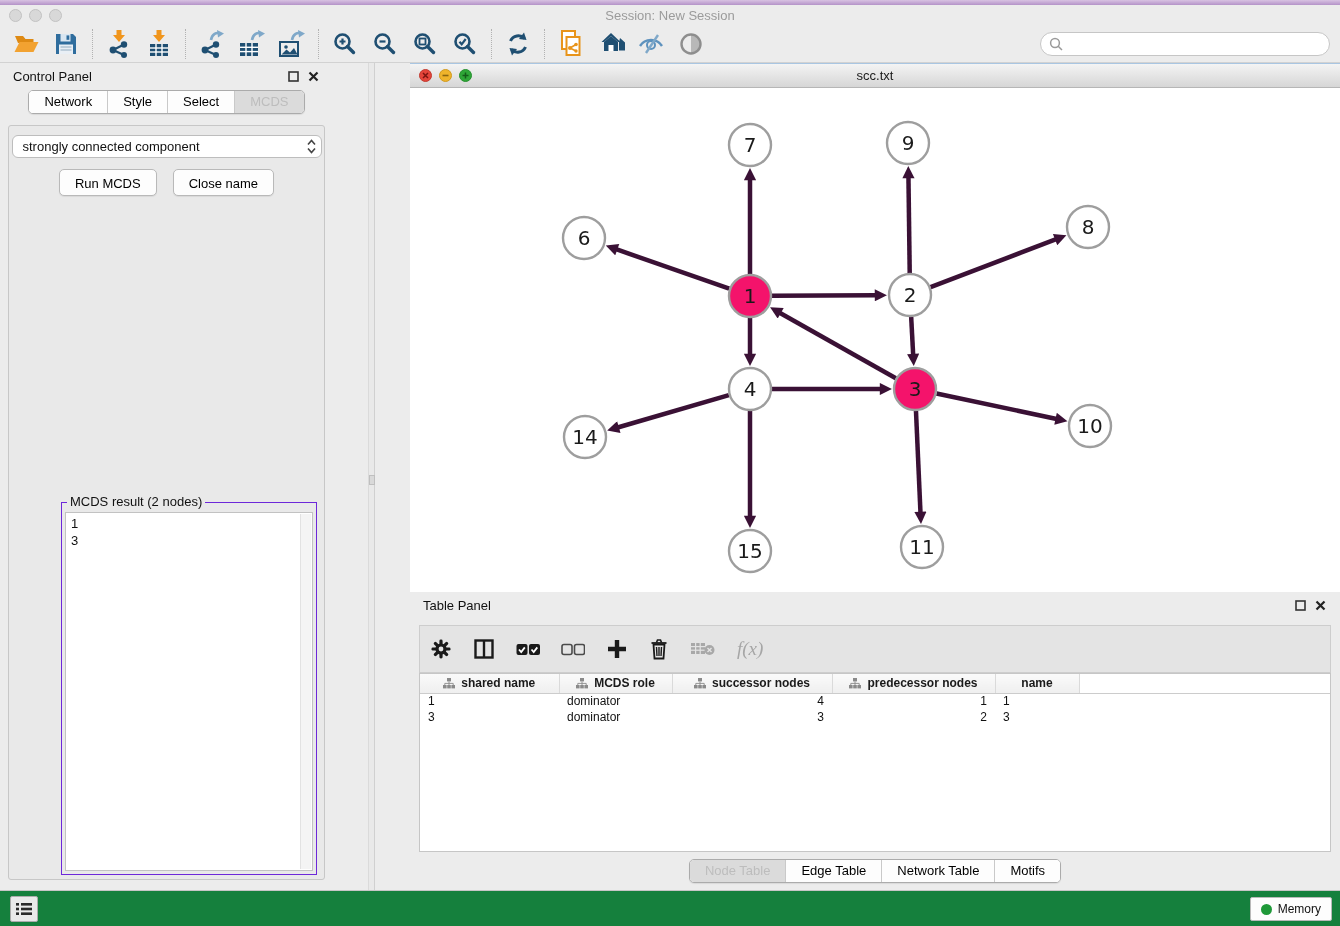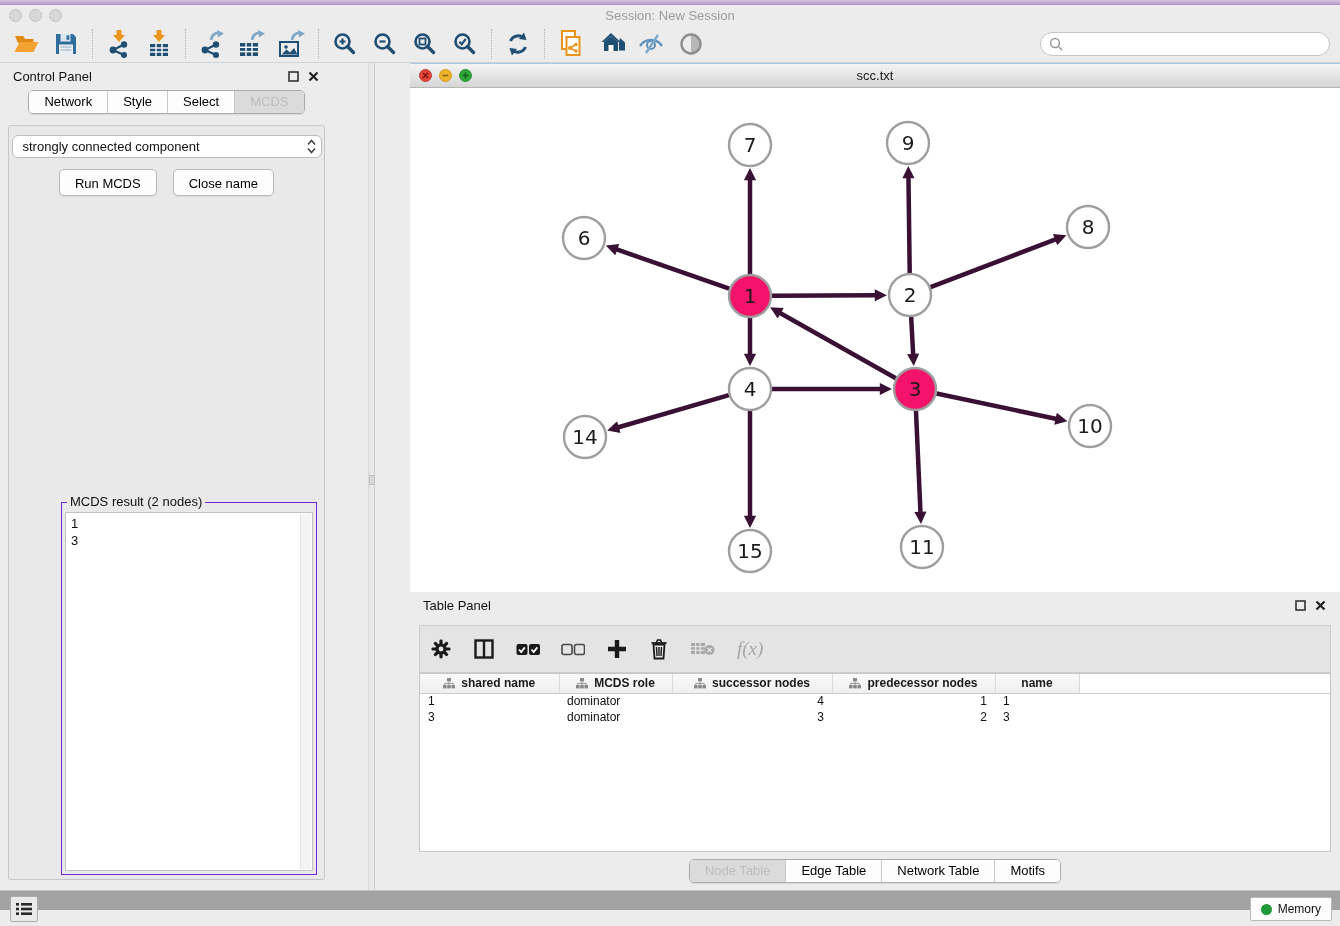--- a/index.html
+++ b/index.html
@@ -71,21 +71,21 @@
   .tp-table { position:absolute; left:9px; right:9px; top:81px; height:179px; background:#fff; border:1px solid #C6C6C6; overflow:hidden; }
   table.grid { border-collapse:collapse; width:100%; table-layout:fixed; }
   .grid th { height:19px; background:linear-gradient(#FAFAFA,#EFEFEF); border-right:1px solid #DADADA; border-bottom:1px solid #CCCCCC; font-weight:bold; font-size:12px; color:#1A1A1A; text-align:center; padding:0 4px; white-space:nowrap; overflow:hidden; }
   .grid th.filler { background:#fff; border-right:none; }
   .grid th .hdr-inner { display:flex; align-items:center; justify-content:center; gap:6px; }
   .grid td { height:16px; font-size:12px; color:#111; padding:0 8px; white-space:nowrap; overflow:hidden; }
   .grid td.num { text-align:right; }
   .tp-tabs { position:absolute; left:0; right:0; top:267px; display:flex; justify-content:center; }
 
   
-  .statusbar { height:20px; border-top:1px solid #C6C6C6; background:#a3a3a3; position:relative; }
+  .statusbar { height:36px; border-top:1px solid #C6C6C6; background:#15803d; position:relative; }
   .list-btn { position:absolute; left:10px; top:5px; width:28px; height:26px; background:#EAEAEA; border:1px solid #ACACAC; border-radius:2px; display:flex; align-items:center; justify-content:center; }
   .memory-btn { position:absolute; right:8px; top:6px; height:24px; background:#FDFDFD; border:1px solid #B9B9B9; border-radius:2px; display:flex; align-items:center; gap:6px; padding:0 10px; font-size:12px; color:#111; }
   .mem-dot { width:11px; height:11px; border-radius:50%; }
 </style>
 </head>
 <body>
 
 <div class="desktop-strip"></div>
 <div class="titlebar">
   <div class="mac-dots">

